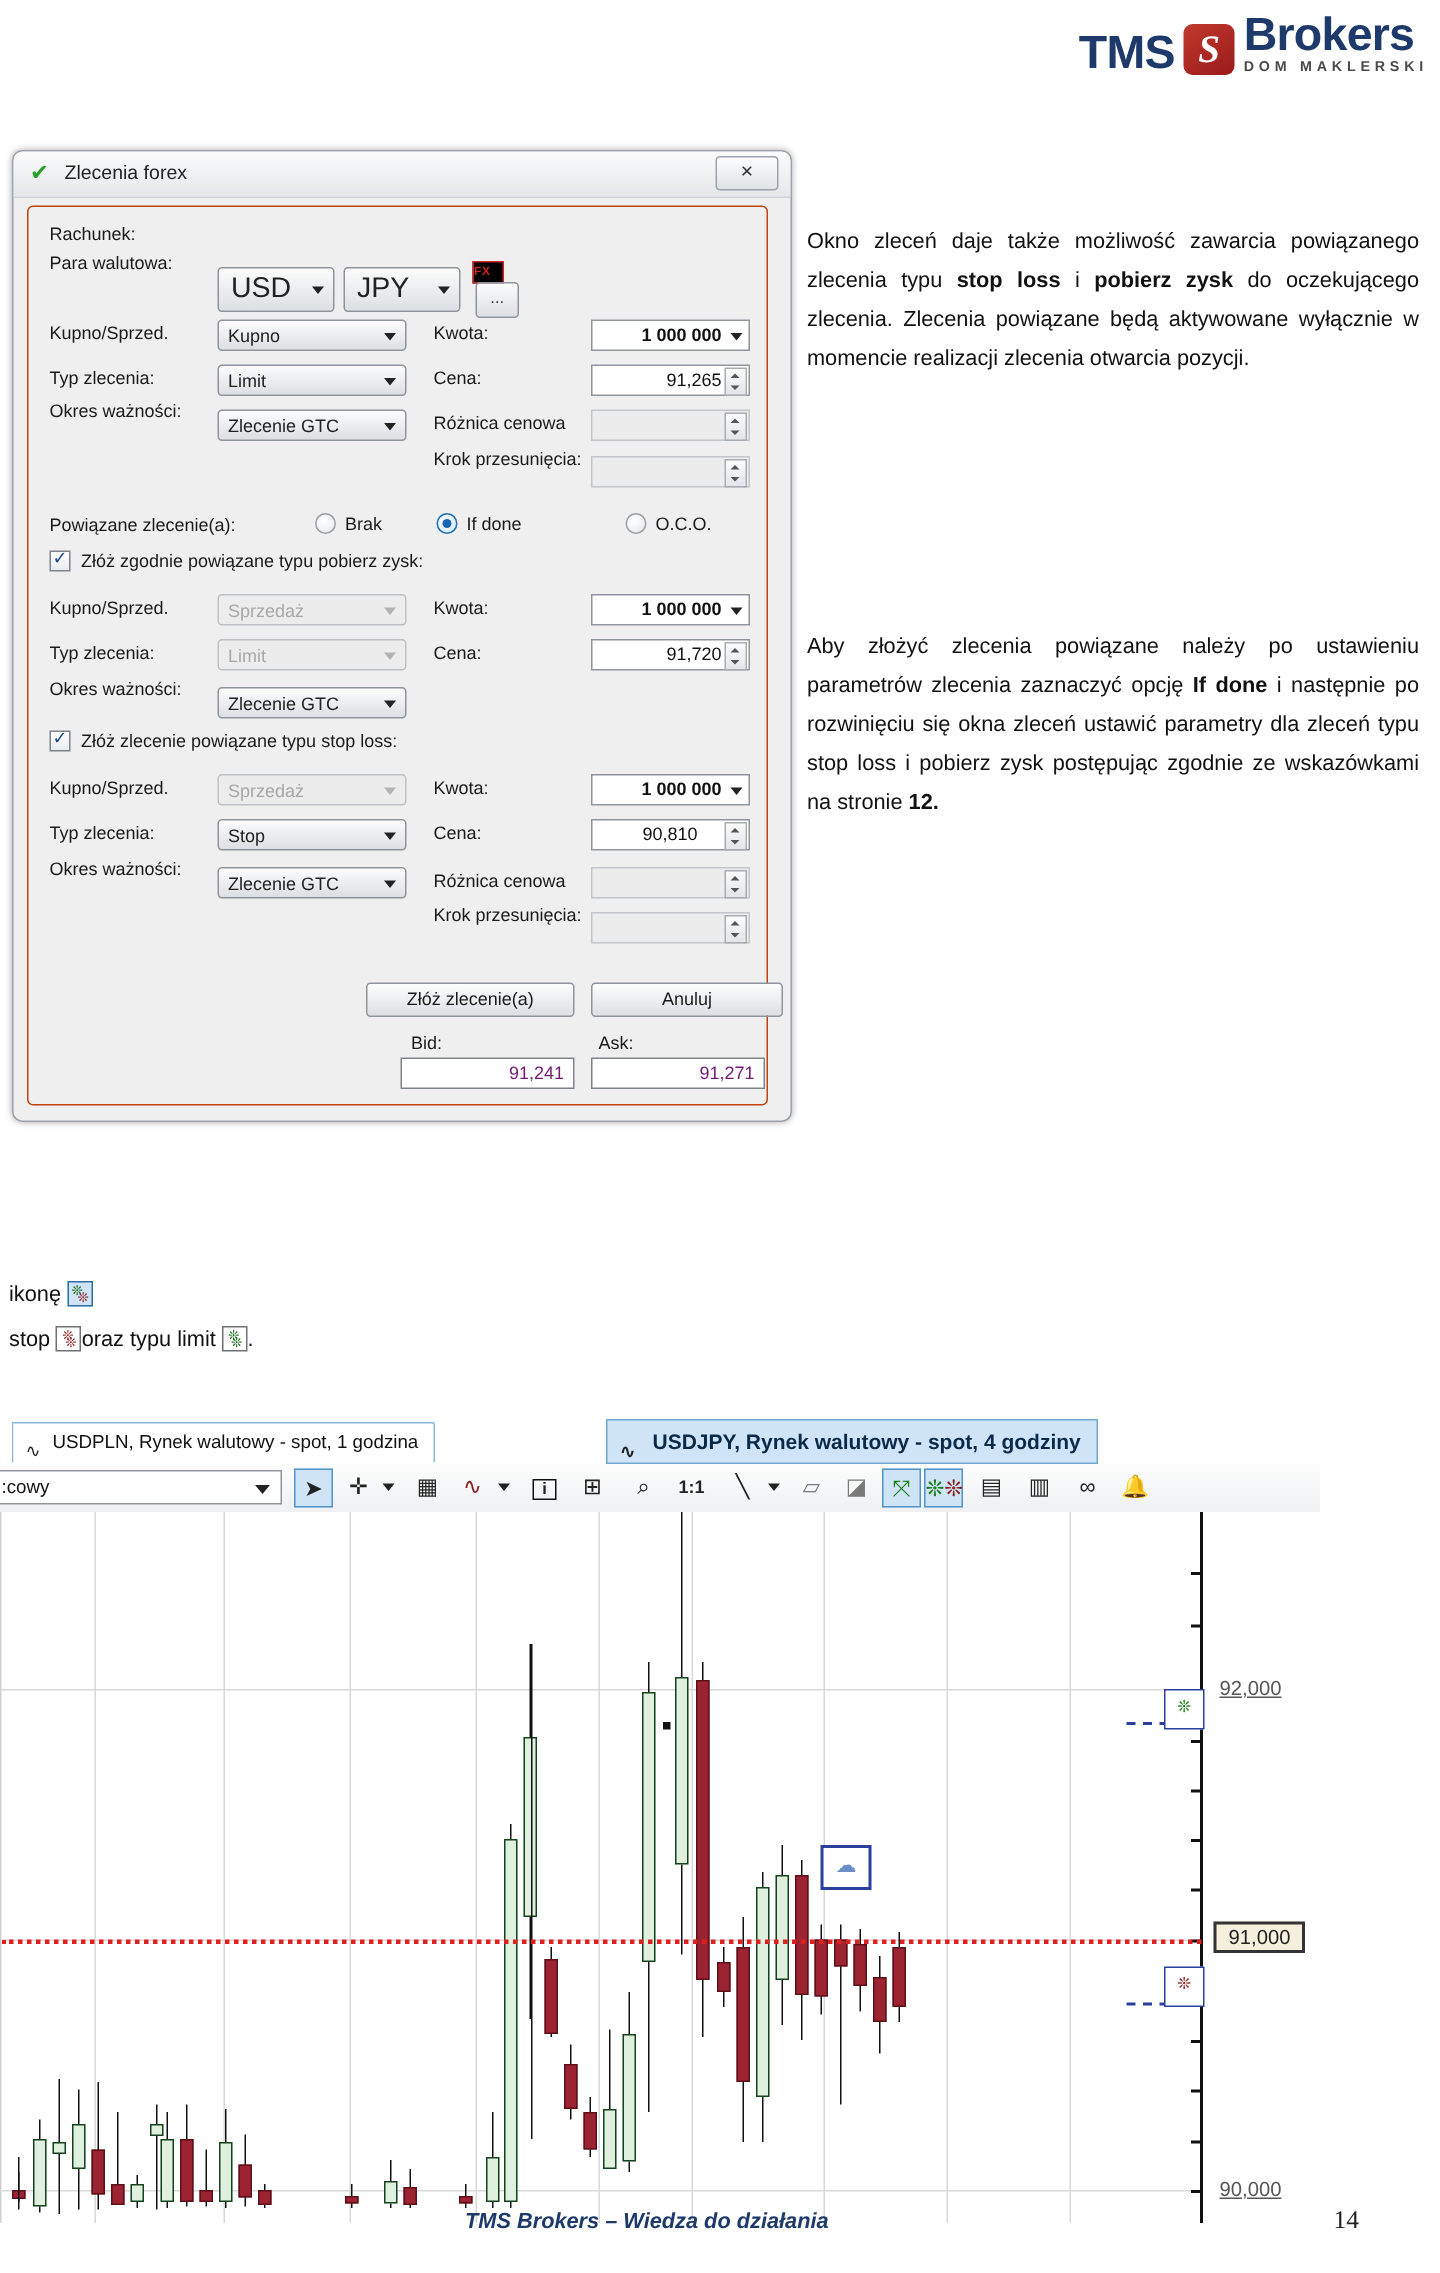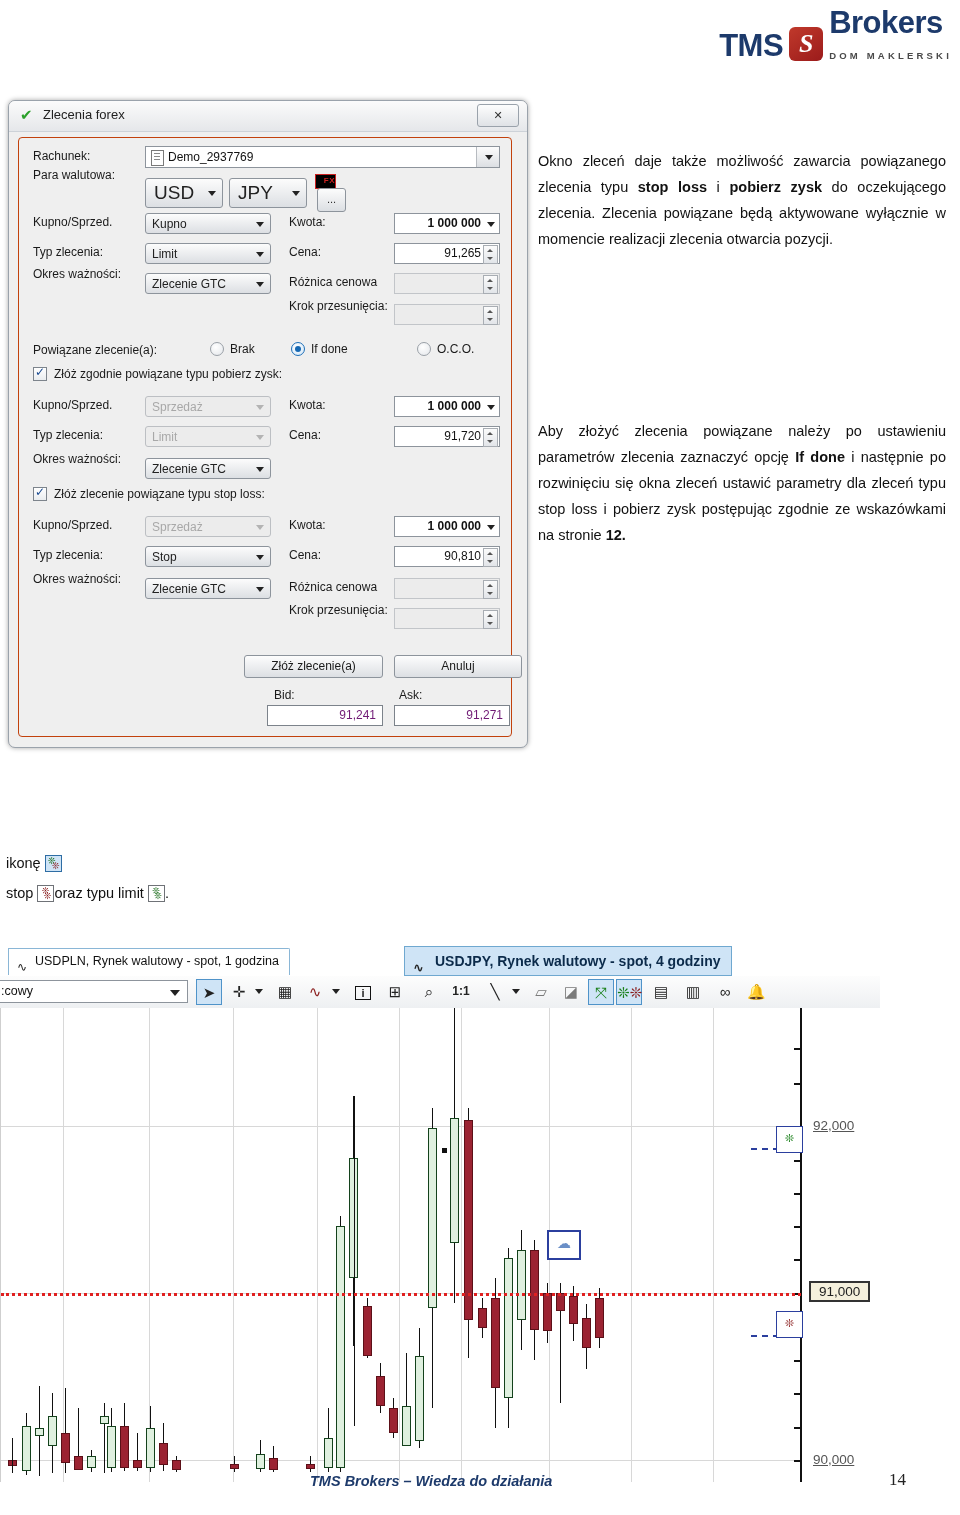--- a/index.html
+++ b/index.html
@@ -13,21 +13,21 @@
   .header{position:absolute;left:0;top:0;width:960px;height:72px;}
   .logo{position:absolute;right:8px;top:8px;display:flex;align-items:flex-end;gap:6px;}
   .logo-tms{font-size:31px;font-weight:bold;color:#1d3a6b;letter-spacing:-.5px;line-height:30px;font-family:"Liberation Sans",sans-serif;}
   .logo-mark{width:34px;height:34px;border-radius:6px;
     background:linear-gradient(145deg,#c0392b 0%,#9b1b1b 100%);
     position:relative;}
   .logo-mark .s{position:absolute;left:0;top:0;width:34px;height:34px;color:#fff;
     font-size:26px;font-weight:bold;font-style:italic;line-height:33px;text-align:center;font-family:"Liberation Serif",serif;}
   .logo-right{display:flex;flex-direction:column;align-items:flex-start;}
   .logo-brokers{font-size:31px;font-weight:bold;color:#1d3a6b;line-height:30px;letter-spacing:-.5px;}
-  .logo-sub{font-size:9.5px;font-weight:bold;color:#4a4a4a;letter-spacing:3.2px;margin-top:12px;}
+  .logo-sub{font-size:9.5px;font-weight:bold;color:#4a4a4a;letter-spacing:3.2px;margin-top:1px;}
 
   
   .dialog{position:absolute;left:8px;top:100px;width:518px;height:646px;
     background:#efefef;border:1px solid #9aa2ab;border-radius:7px;
     box-shadow:0 0 5px rgba(0,0,0,.35);overflow:hidden;}
   .dlg-titlebar{height:30px;background:linear-gradient(#fbfbfb,#e5e7ea);
     border-bottom:1px solid #cdd2d8;position:relative;}
   .dlg-check{position:absolute;left:11px;top:5px;font-size:15px;color:#2aa02a;font-weight:bold;}
   .dlg-title{position:absolute;left:34px;top:6px;font-size:13px;color:#222;}
   .dlg-close{position:absolute;right:8px;top:3px;width:40px;height:21px;
@@ -70,21 +70,21 @@
     border:1px solid #7a7a7a;}
   .acct-ico:after{content:"";position:absolute;left:2px;top:2px;width:6px;height:1px;
     box-shadow:0 3px 0 #8a8a8a,0 6px 0 #8a8a8a;background:#8a8a8a;}
   .acct-txt{position:absolute;left:22px;top:3px;font-size:12px;color:#111;}
   .acct-btn{position:absolute;right:0;top:0;width:22px;height:20px;
     background:linear-gradient(#fcfcfc,#dcdfe3);border-left:1px solid #b7bbc0;}
   .acct-btn .arw{position:absolute;right:6px;top:8px;width:0;height:0;
     border-left:4px solid transparent;border-right:4px solid transparent;border-top:5px solid #222;}
 
   .fx-badge{position:absolute;width:19px;height:13px;background:#000000;border:1px solid #cc2222;
-    color:#cc2222;font-size:8px;font-weight:bold;text-align:right;line-height:12px;letter-spacing:.5px;}
+    color:#cc2222;font-size:8px;font-weight:bold;text-align:left;line-height:12px;letter-spacing:.5px;}
   .dots-btn{position:absolute;width:27px;height:22px;border:1px solid #8d949c;border-radius:3px;
     background:linear-gradient(#fcfcfc,#dcdfe3);font-size:11px;color:#333;text-align:center;line-height:20px;}
 
   .radio{width:12px;height:12px;border-radius:50%;border:1px solid #9aa0a7;
     background:radial-gradient(circle at 40% 35%,#ffffff,#e3e6ea);display:inline-block;position:relative;}
   .radio.on{border-color:#1e6fb8;background:radial-gradient(circle at 40% 35%,#ffffff,#cfe4f6);}
   .radio.on:after{content:"";position:absolute;left:3px;top:3px;width:6px;height:6px;border-radius:50%;background:#1668b3;}
 
   .cbx{width:12px;height:12px;border:1px solid #7d848c;background:linear-gradient(#fff,#e9ecef);
     display:inline-block;position:relative;}
@@ -182,27 +182,20 @@
     <span class="dlg-check">✔</span>
     <span class="dlg-title">Zlecenia forex</span>
     <div class="dlg-close">✕</div>
   </div>
 
   <div class="dlg-body">
 
     <div class="row" style="left:14px;top:11px;">
       <span class="lbl">Rachunek:</span>
     </div>
-    <div class="acct" style="position:absolute;left:126px;top:8px;width:355px;">
-      <span class="acct-ico"></span>
-      <span class="acct-txt">Demo_2937769</span>
-      <span class="acct-btn">
-          <i class="arw"></i>
-        </span>
-    </div>
 
     <div class="row" style="left:14px;top:30px;">
       <span class="lbl">Para walutowa:</span>
     </div>
     <div class="combo combo-big" style="position:absolute;left:126px;top:40px;width:78px;">
       <span>USD</span><i class="arw"></i>
     </div>
     <div class="combo combo-big" style="position:absolute;left:210px;top:40px;width:78px;">
       <span>JPY</span><i class="arw"></i>
     </div>
@@ -328,21 +321,21 @@
 
     <div class="row" style="left:14px;top:410px;">
       <span class="lbl">Typ zlecenia:</span>
     </div>
     <div class="combo" style="position:absolute;left:126px;top:408px;width:126px;">
       <span>Stop</span><i class="arw"></i>
     </div>
     <div class="row" style="left:270px;top:410px;">
       <span class="lbl">Cena:</span>
     </div>
-    <div class="txtfld" style="position:absolute;left:375px;top:408px;width:106px;padding-right:18px;">
+    <div class="txtfld" style="position:absolute;left:375px;top:408px;width:106px;padding-right:34px;">
       <span>90,810</span><i class="spin"></i>
     </div>
 
     <div class="row" style="left:14px;top:435px;width:100px;">
       <span class="lbl2">Okres ważności:</span>
     </div>
     <div class="combo" style="position:absolute;left:126px;top:440px;width:126px;">
       <span>Zlecenie GTC</span><i class="arw"></i>
     </div>
     <div class="row" style="left:270px;top:442px;">

